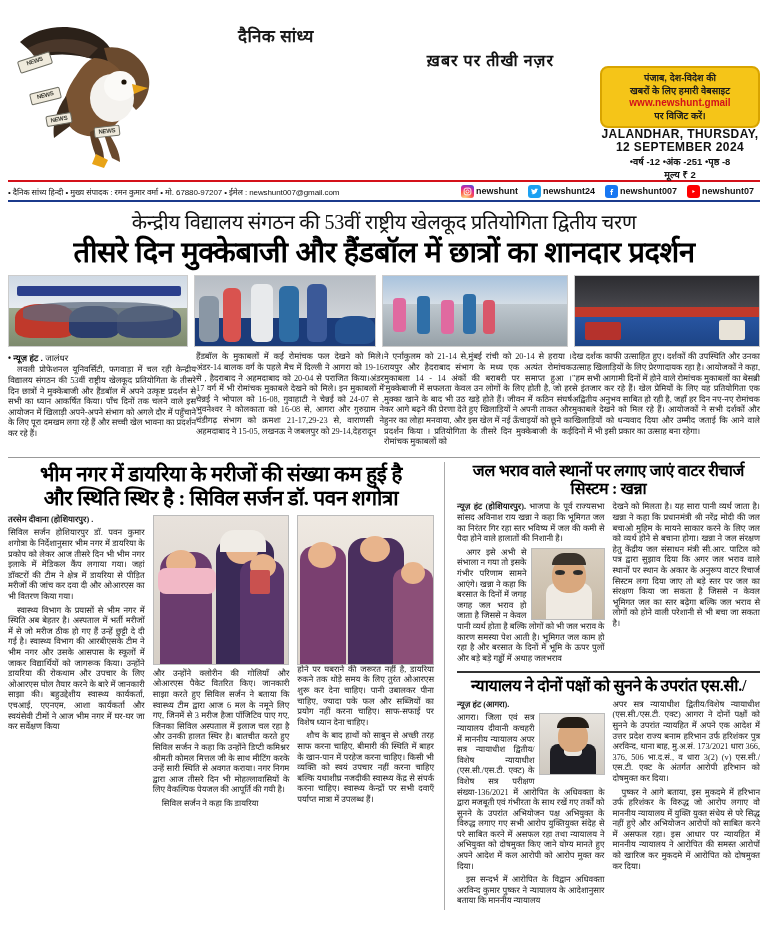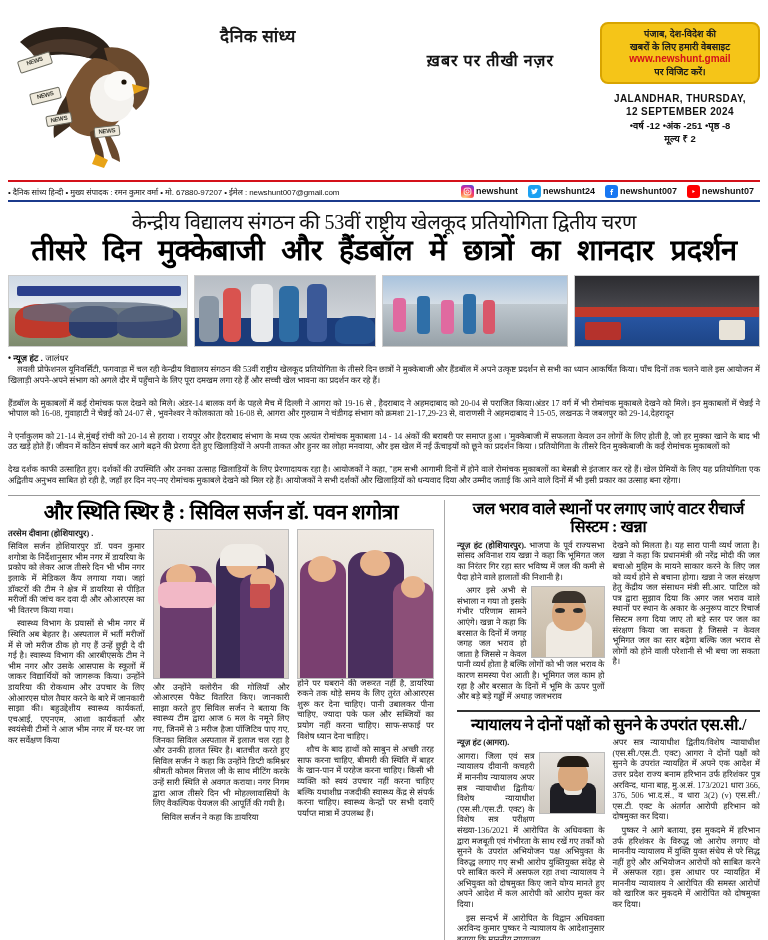--- a/index.html
+++ b/index.html
@@ -15,32 +15,32 @@
   .masthead { position: relative; height: 180px; display:flex; align-items:flex-start; }
 
   .eagle-wrap { width: 150px; height: 160px; position: relative; flex:0 0 150px; margin-top:14px; }
   .eagle { position:absolute; inset:0; }
   .news-roll { position:absolute; border:1px solid #6b6b60; background:#efeadc;
      border-radius:2px; font-size:6px; font-weight:bold; color:#3a3a32; text-align:center;
      letter-spacing:-0.3px; line-height:9px; transform-origin:center; }
 
   .title-block { flex:1 1 auto; position:relative; padding-left:6px; }
   .kicker { font-family:"Liberation Serif", serif; font-size:17px; font-weight:bold; color:#1a1a1a;
-      margin-left:56px; letter-spacing:0.5px; margin-top:24px; }
+      margin-left:74px; letter-spacing:0.5px; margin-top:24px; }
   .bigtitle { font-family:"Liberation Serif", serif; color:#e1121a; font-weight:bold;
       font-size:100px; line-height:0.94; letter-spacing:-1px; margin-top:-4px; margin-left:118px;
       text-shadow: 1px 1px 0 #b10d13; }
   .tagline { font-family:"Liberation Serif", serif; font-size:16px; font-weight:bold; color:#111;
       text-align:right; padding-right:46px; margin-top:2px; letter-spacing:1px; }
 
-  .meta-col { flex:0 0 160px; text-align:center; padding-top:22px; }
+  .meta-col { flex:0 0 160px; text-align:center; padding-top:66px; }
   .webbox { background:#f5c518; border:2px solid #d8a400; border-radius:8px; padding:4px 5px;
       font-size:9.5px; line-height:12.5px; color:#1a1a1a; font-weight:bold; }
   .webbox .url { color:#d4111a; font-size:10px; }
-  .place-date { margin-top:8px; font-size:10px; font-weight:bold; color:#111; line-height:13px;
+  .place-date { font-size:12px; font-weight:bold; color:#111; line-height:13px;
       letter-spacing:0.4px; }
   .issue-line { font-size:9.5px; font-weight:bold; margin-top:1px; color:#111; }
   .price-line { font-size:9.5px; font-weight:bold; color:#111; }
 
   
   .rulered { height:2px; background:#d4111a; }
   .ruleblue { height:2px; background:#1b3a8c; }
   .infostrip { display:flex; align-items:center; height:18px; font-size:8px; color:#111; }
   .infostrip .left { flex:1 1 auto; white-space:nowrap; letter-spacing:-0.1px; }
   .socials { display:flex; align-items:center; gap:4px; flex:0 0 auto; }
@@ -48,29 +48,29 @@
   .soc .badge { width:13px; height:13px; border-radius:3px; display:flex; align-items:center;
       justify-content:center; color:#fff; font-size:9px; font-weight:bold; }
   .b-ig { background: radial-gradient(circle at 30% 110%, #fdf497 0%, #fd5949 45%, #d6249f 70%, #285AEB 100%); }
   .b-tw { background:#1da1f2; border-radius:50%; }
   .b-fb { background:#1877f2; border-radius:50%; }
   .b-yt { background:#ff0000; border-radius:50%; }
 
   
   .lead-kicker { text-align:center; font-family:"Liberation Serif", serif; font-size:20px;
      color:#111; margin-top:6px; letter-spacing:-0.2px; }
-  .lead-head { text-align:center; font-family:Liberation Mono, monospace; font-weight:bold;
+  .lead-head { text-align:center; font-family:Liberation Sans, sans-serif; font-weight:bold;
      font-size:29px; color:#000; letter-spacing:-0.4px; margin-top:1px; line-height:1.15; }
 
   
   .photo-row { display:flex; gap:6px; margin-top:6px; height:72px; }
   .ph { flex:1 1 0; position:relative; overflow:hidden; border:1px solid #ccc; }
 
   
-  .cols4 { display:flex; gap:9px; margin-top:5px;flex-direction:column; }
+  .cols4 { display:flex; margin-top:5px; }
   .col { flex:1 1 0; }
   .byline { font-size:8.5px; font-weight:bold; color:#111; margin-bottom:2px; }
   .byline .city { font-weight:normal; }
   p.body { font-family:"Liberation Serif", serif; font-size:8.3px; line-height:10.6px;
      text-align:justify; color:#1a1a1a; margin-bottom:3px; text-indent:9px; }
   p.body.noind { text-indent:0; }
 
   .sep-line { height:1px; background:#999; margin:6px 0 4px; }
 
   
@@ -239,20 +239,21 @@
     <div class="col">
       <p class="body noind">देख दर्शक काफी उत्साहित हुए। दर्शकों की उपस्थिति और उनका उत्साह खिलाड़ियों के लिए प्रेरणादायक रहा है। आयोजकों ने कहा, "हम सभी आगामी दिनों में होने वाले रोमांचक मुकाबलों का बेसब्री से इंतजार कर रहे हैं। खेल प्रेमियों के लिए यह प्रतियोगिता एक अद्वितीय अनुभव साबित हो रही है, जहाँ हर दिन नए-नए रोमांचक मुकाबले देखने को मिल रहे हैं। आयोजकों ने सभी दर्शकों और खिलाड़ियों को धन्यवाद दिया और उम्मीद जताई कि आने वाले दिनों में भी इसी प्रकार का उत्साह बना रहेगा।</p>
     </div>
   </div>
 
   <div class="sep-line"></div>
 
   <div class="sec2">
 
     <div class="sec2-left">
+      <div class="head2">भीम नगर में डायरिया के मरीजों की संख्या कम हुई है</div>
       <div class="head2">और स्थिति स्थिर है : सिविल सर्जन डॉ. पवन शगोत्रा</div>
 
       <div class="cols2">
         <div class="col">
           <p class="body noind">
             <b>तरसेम दीवाना (होशियारपुर) .</b>
           </p>
           <p class="body noind">सिविल सर्जन होशियारपुर डॉ. पवन कुमार शगोत्रा के निर्देशानुसार भीम नगर में डायरिया के प्रकोप को लेकर आज तीसरे दिन भी भीम नगर इलाके में मेडिकल कैंप लगाया गया। जहां डॉक्टरों की टीम ने क्षेत्र में डायरिया से पीड़ित मरीजों की जांच कर दवा दी और ओआरएस का भी वितरण किया गया।</p>
           <p class="body">स्वास्थ्य विभाग के प्रयासों से भीम नगर में स्थिति अब बेहतर है। अस्पताल में भर्ती मरीजों में से जो मरीज ठीक हो गए हैं उन्हें छुट्टी दे दी गई है। स्वास्थ्य विभाग की आरबीएसके टीम ने भीम नगर और उसके आसपास के स्कूलों में जाकर विद्यार्थियों को जागरूक किया। उन्होंने डायरिया की रोकथाम और उपचार के लिए ओआरएस घोल तैयार करने के बारे में जानकारी साझा की। बहुउद्देशीय स्वास्थ्य कार्यकर्ता, एचआई, एएनएम, आशा कार्यकर्ता और स्वयंसेवी टीमों ने आज भीम नगर में घर-घर जा कर सर्वेक्षण किया</p>
         </div>

